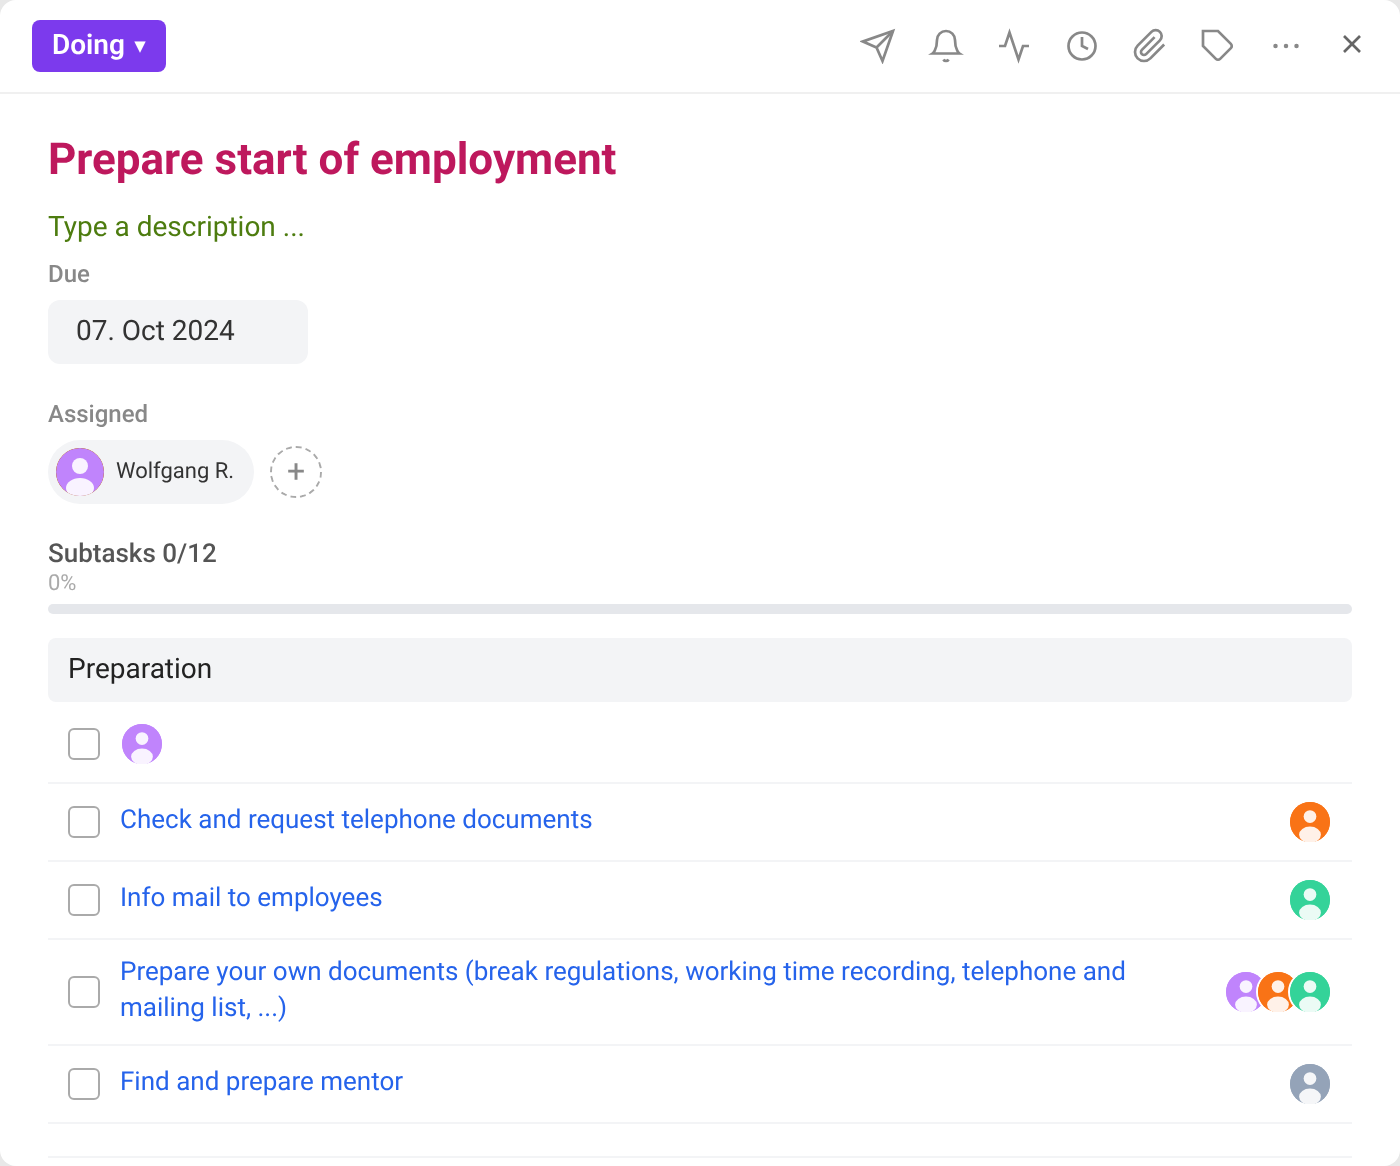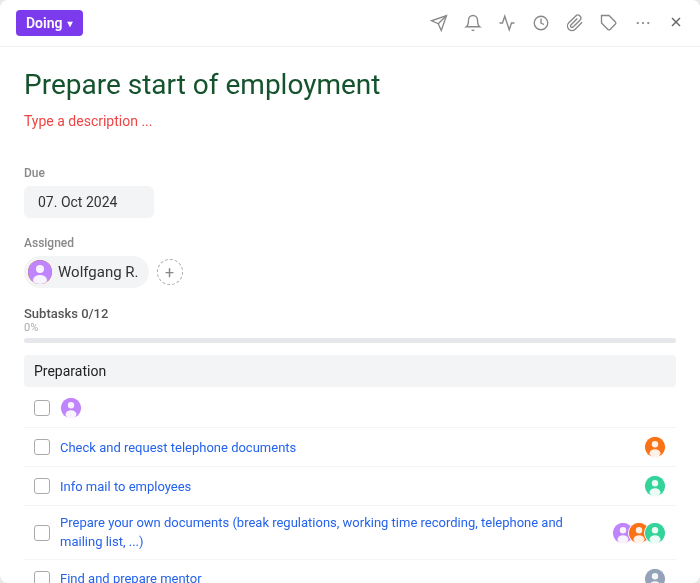--- a/index.html
+++ b/index.html
@@ -67,30 +67,30 @@
       font-size: 20px;
       cursor: pointer;
       line-height: 1;
     }
     .content {
       flex: 1;
       overflow-y: auto;
       padding: 20px 24px;
     }
     .task-title {
-      font-size: 28px;
-      font-weight: 400;
-      color: #14532d;
+      font-size: 22px;
+      font-weight: 700;
+      color: #be185d;
       margin-bottom: 10px;
       line-height: 1.3;
     }
     .description-placeholder {
-      color: #ef4444;
+      color: #4d7c0f;
       font-size: 14px;
-      margin-bottom: 37px;
+      margin-bottom: 8px;
     }
     .field-label {
       font-size: 12px;
       color: #888;
       margin-bottom: 6px;
       font-weight: 500;
     }
     .date-field {
       background: #f3f4f6;
       border-radius: 6px;
@@ -110,21 +110,21 @@
       align-items: center;
       gap: 8px;
     }
     .assignee-chip {
       display: flex;
       align-items: center;
       gap: 6px;
       background: #f3f4f6;
       border-radius: 20px;
       padding: 4px 10px 4px 4px;
-      font-size: 15px;
+      font-size: 11px;
       color: #333;
       cursor: pointer;
     }
     .avatar {
       width: 24px;
       height: 24px;
       border-radius: 50%;
       object-fit: cover;
       background: #c4b5fd;
       display: flex;

